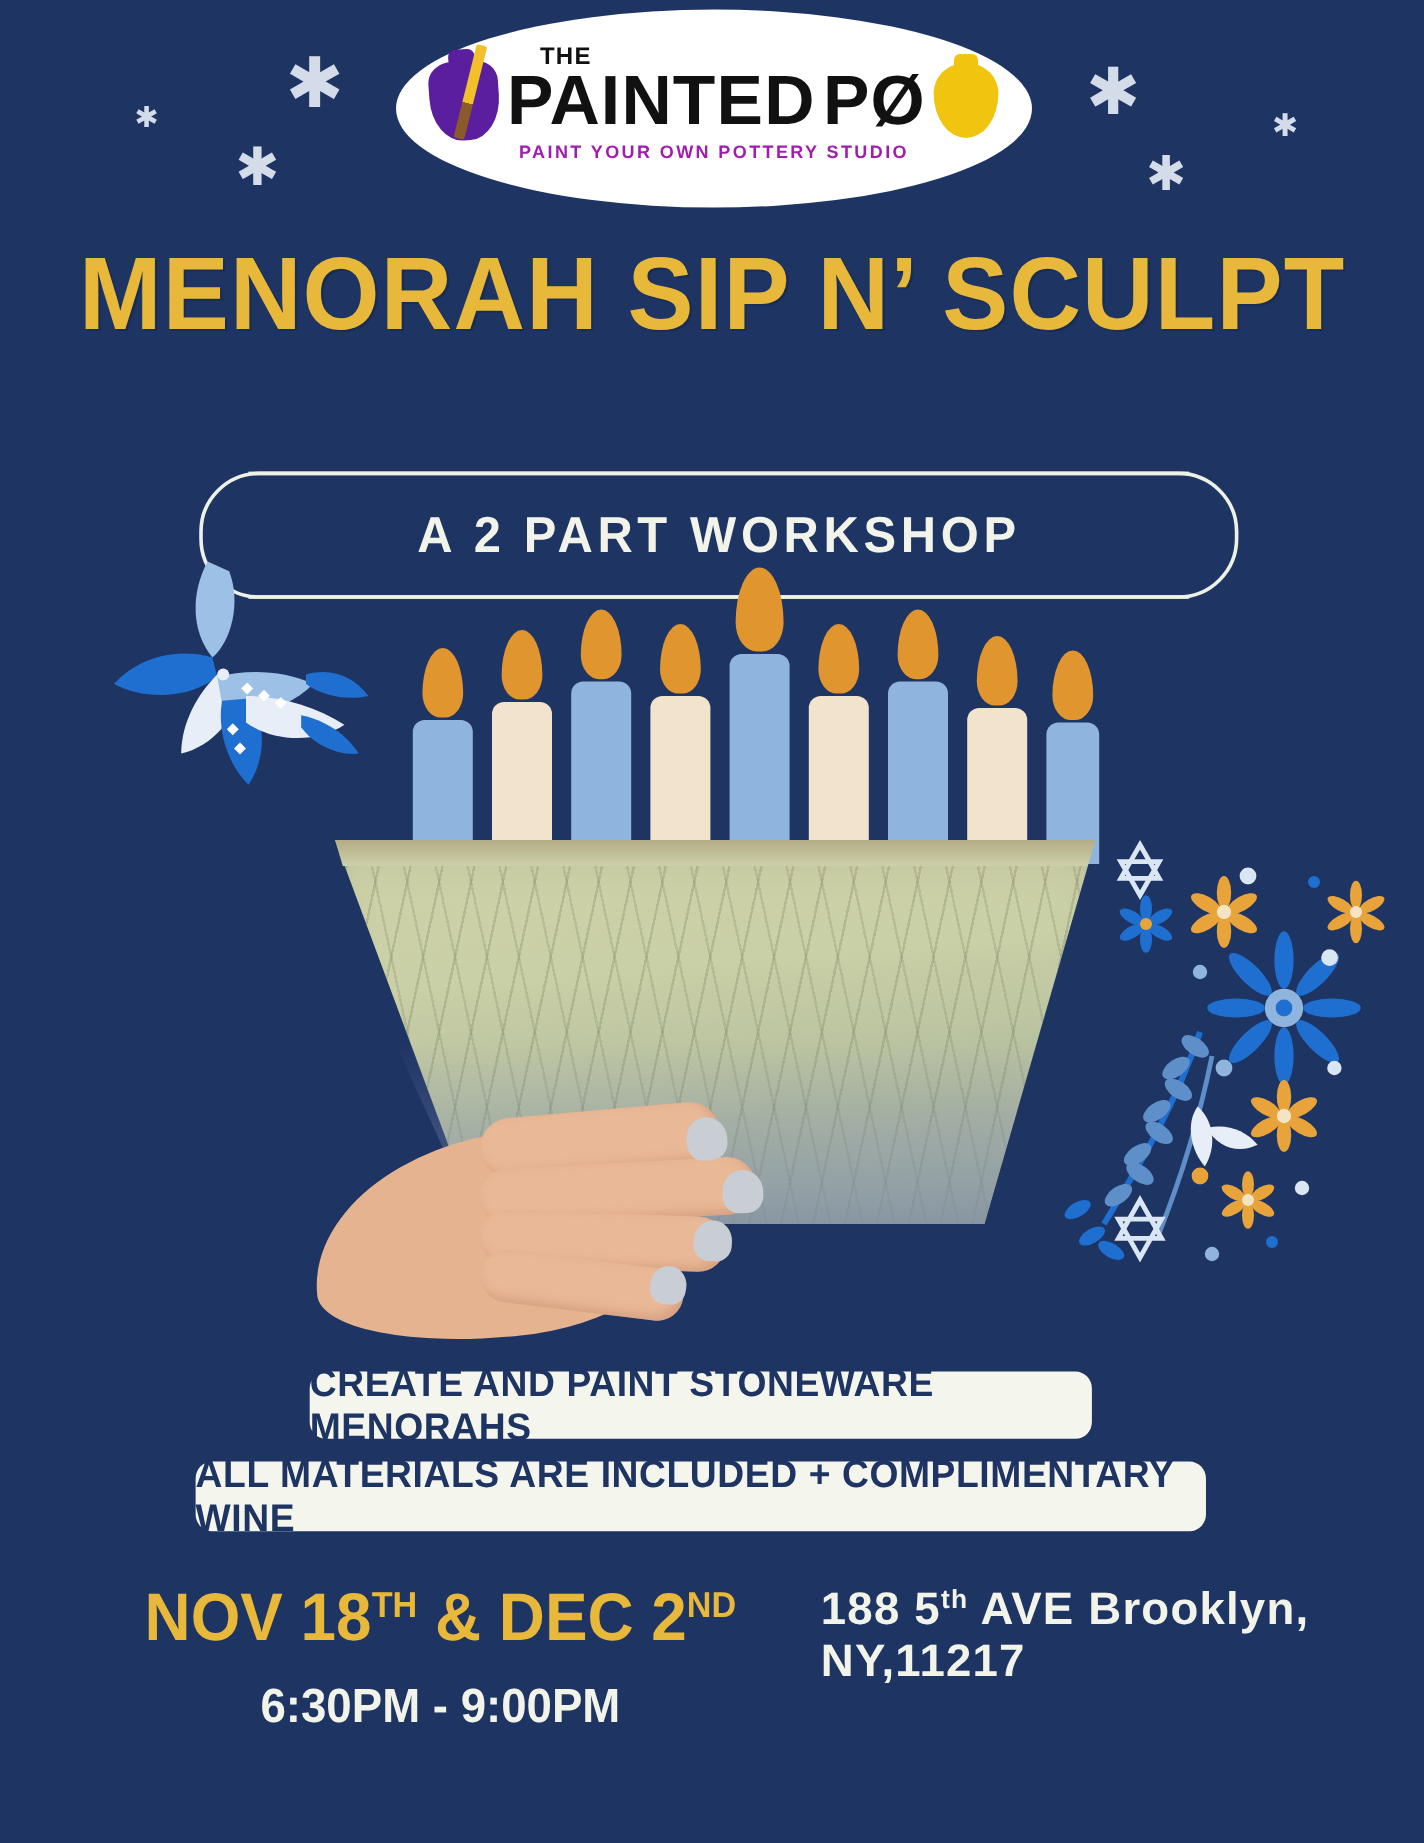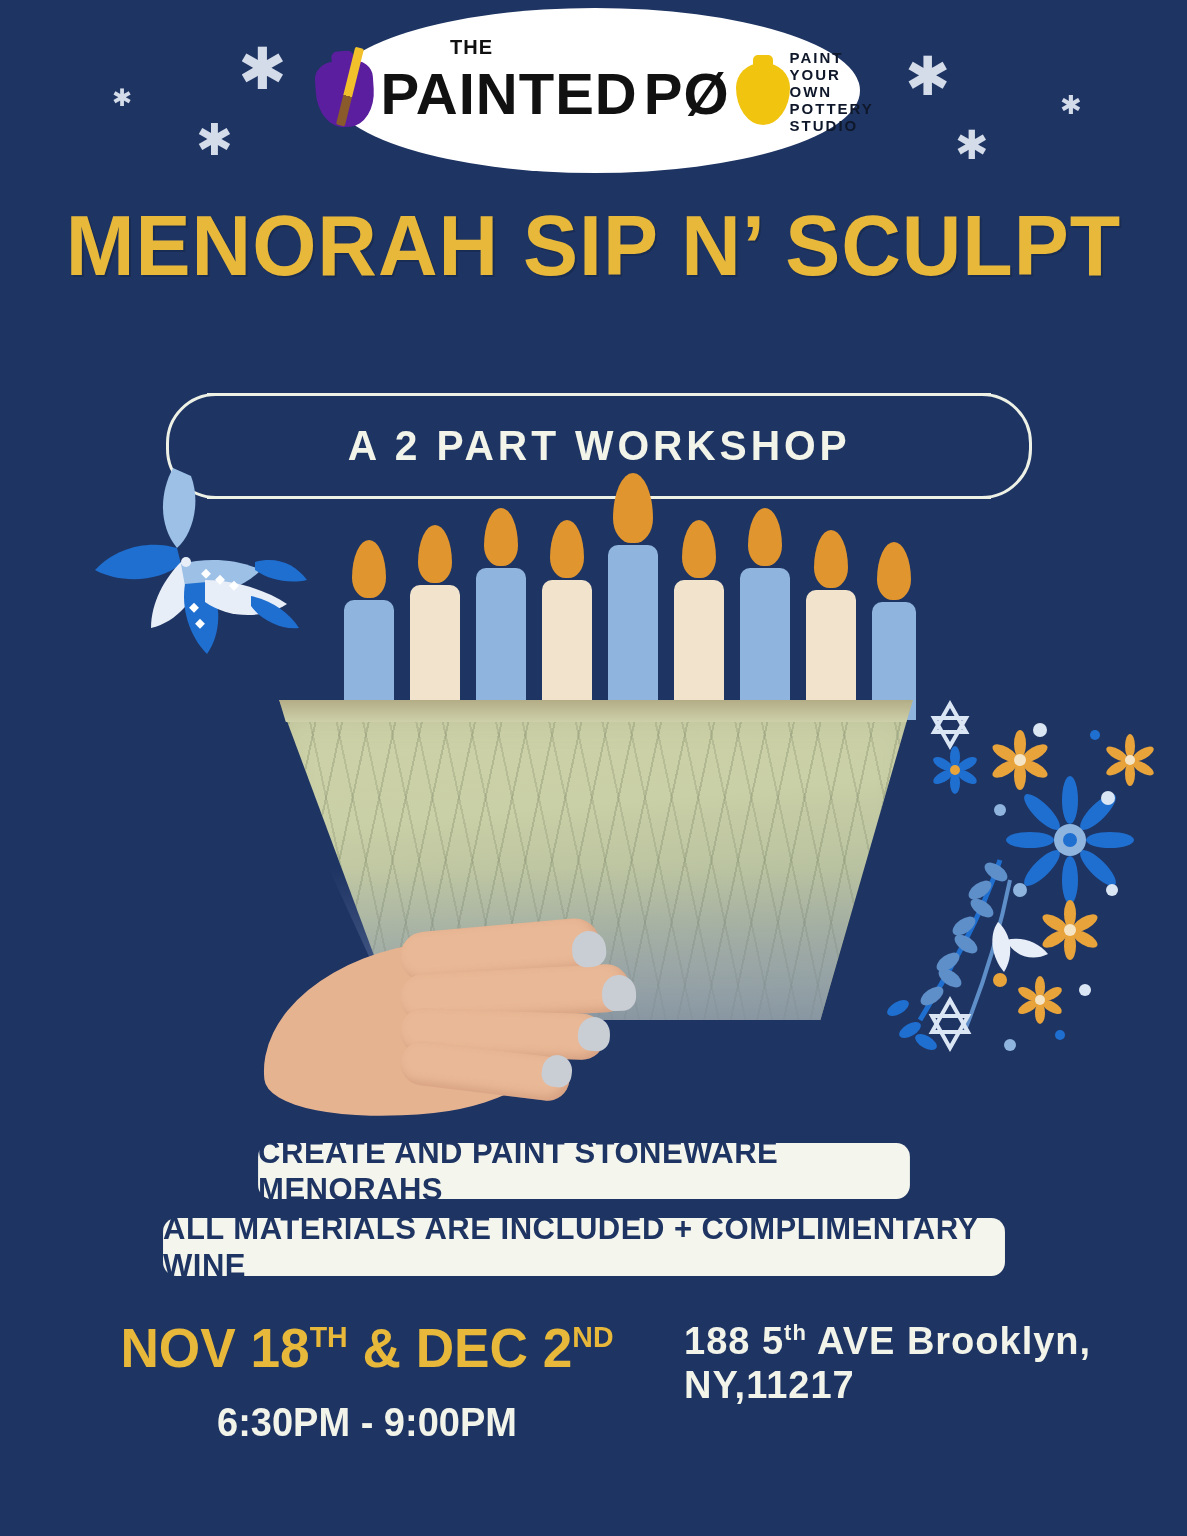--- a/index.html
+++ b/index.html
@@ -39,21 +39,21 @@
     width: 530px;
     height: 165px;
     background: #ffffff;
     border-radius: 50% / 50%;
     box-shadow: 0 0 0 0 #fff;
   }
   .logo-inner {
     position: absolute;
     inset: 0;
     display: flex;
-    flex-direction: row;
+    flex-direction: column;
     align-items: center;
     justify-content: center;
   }
   .logo-row {
     display: flex;
     align-items: center;
     justify-content: center;
     gap: 6px;
     margin-top: 6px;
   }
@@ -73,21 +73,21 @@
     font-size: 58px;
     letter-spacing: 1px;
     color: #111;
     line-height: .95;
   }
   .logo-sub {
     font-family: "Liberation Sans", sans-serif;
     font-weight: bold;
     font-size: 15px;
     letter-spacing: 2px;
-    color: #0f172a;
+    color: #a21caf;
     margin-top: 2px;
   }
   .pot-purple {
     position: relative;
     width: 58px;
     height: 66px;
     background: #5b1e9e;
     border-radius: 34% 34% 45% 45% / 26% 26% 55% 55%;
     transform: rotate(-4deg);
   }

